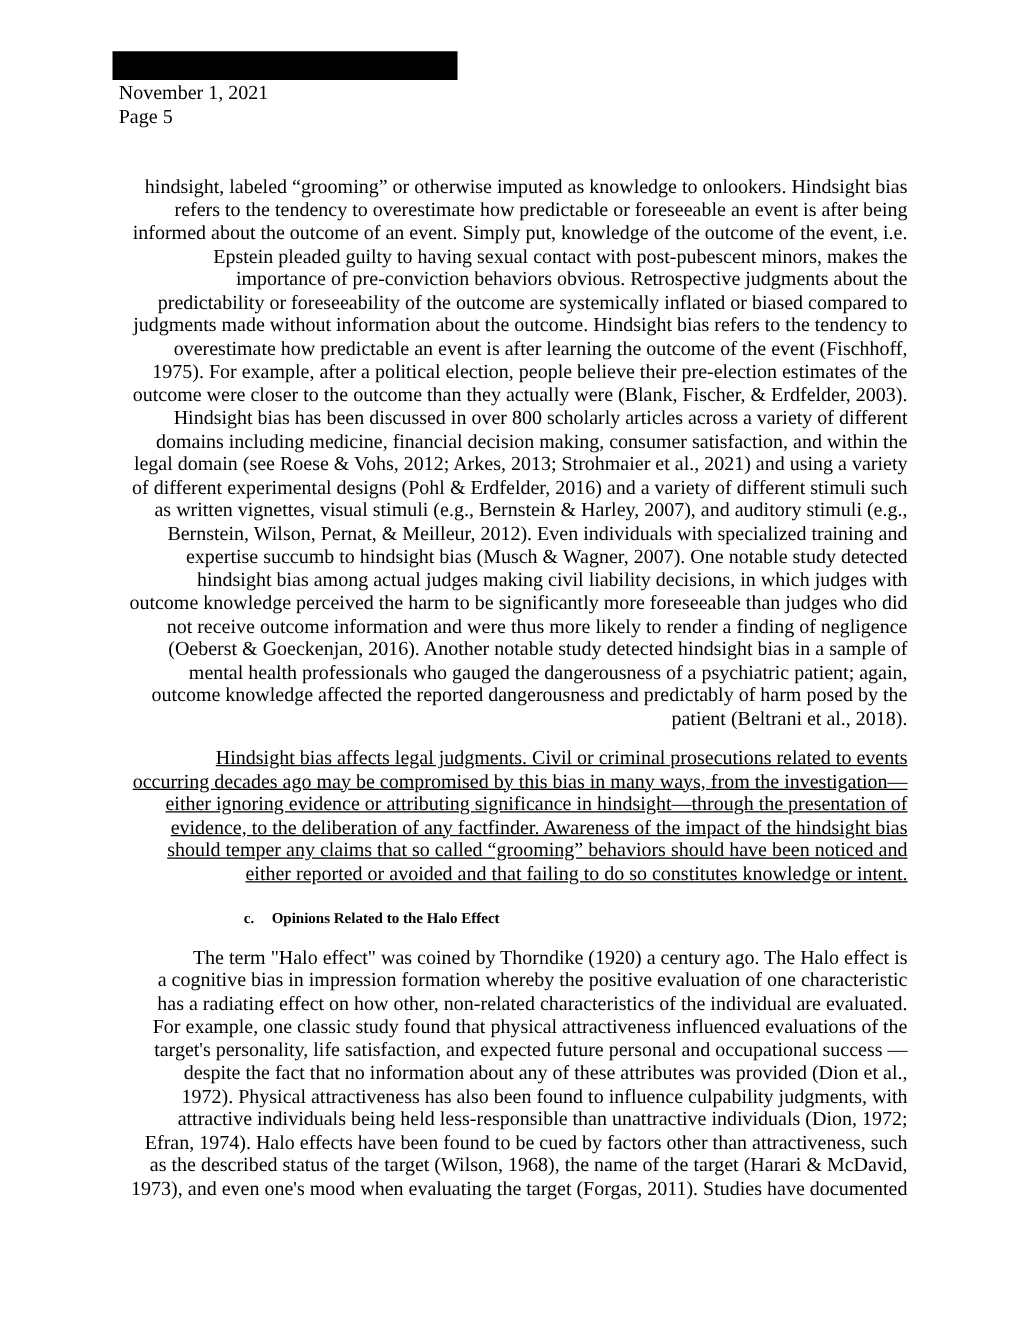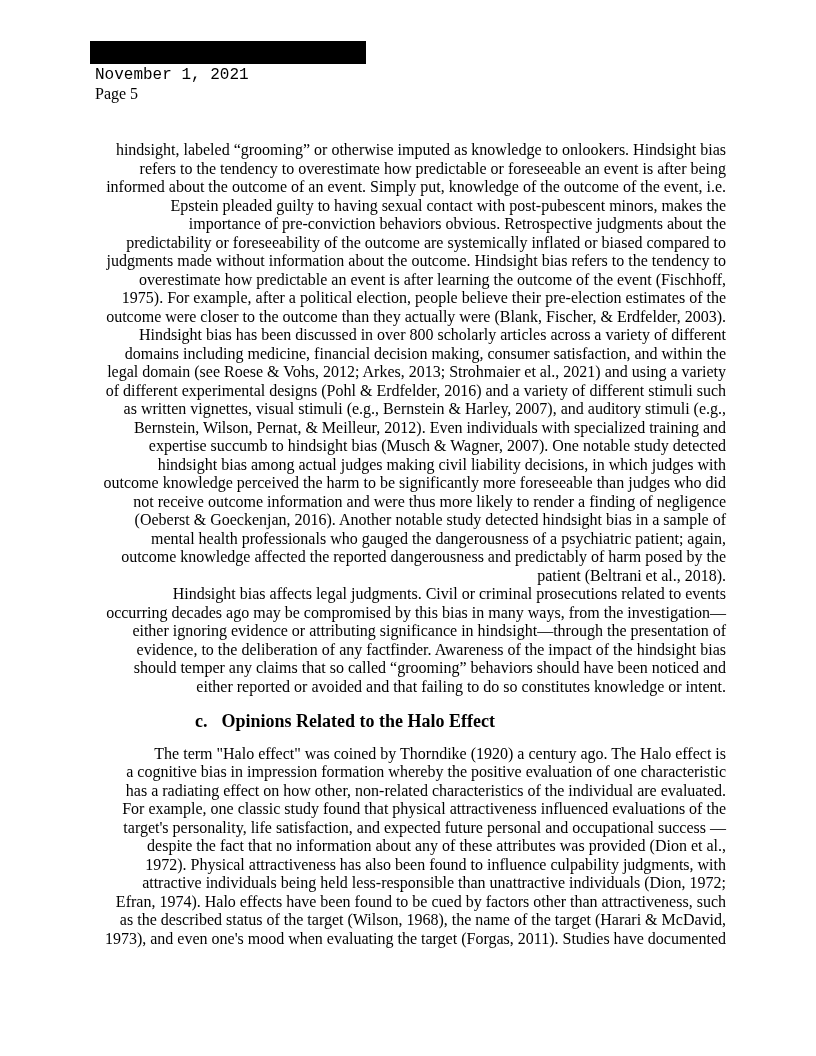--- a/index.html
+++ b/index.html
@@ -25,35 +25,34 @@
     width: 276px;
     height: 23px;
     margin-left: -5px;
     background: #000000;
   }
   .header-line {
     margin: 0;
   }
   .date-line {
     margin-top: 2px;
-    font-family: Liberation Mono, monospace;
   }
   .para {
     margin: 0;
     white-space: pre-line;
     text-align: right;
   }
   .para-1 { margin-top: 38px; }
-  .para-2 { text-indent: 48px; }
+  .para-2 { margin-top: 13px; text-indent: 48px; text-decoration: underline; }
   .para-3 { margin-top: 14px; text-indent: 48px; }
   .section-heading {
     margin: 16px 0 0 0;
     padding-left: 100px;
     font-weight: bold;
-    font-size: 18px;
+    font-size: 12px;
     line-height: 18.5px;
   }
   .section-heading .heading-number {
     display: inline-block;
     margin-right: 14px;
   }
 </style>
 </head>
 <body>
 

